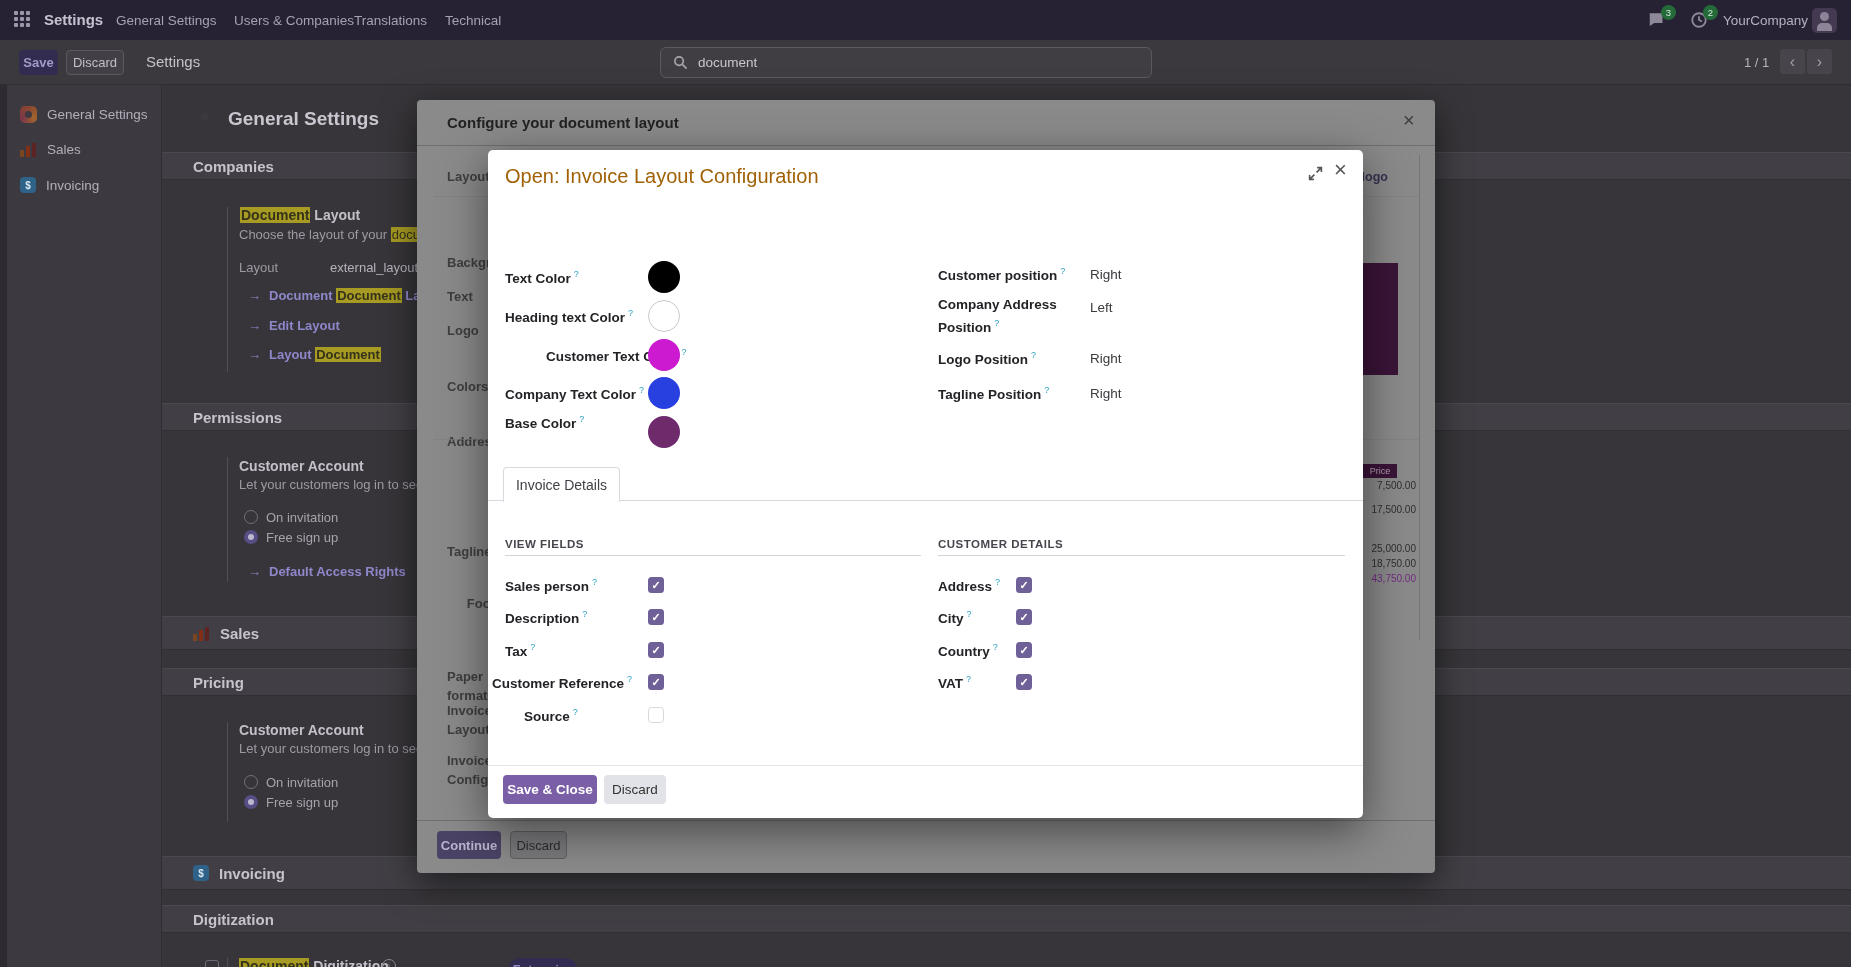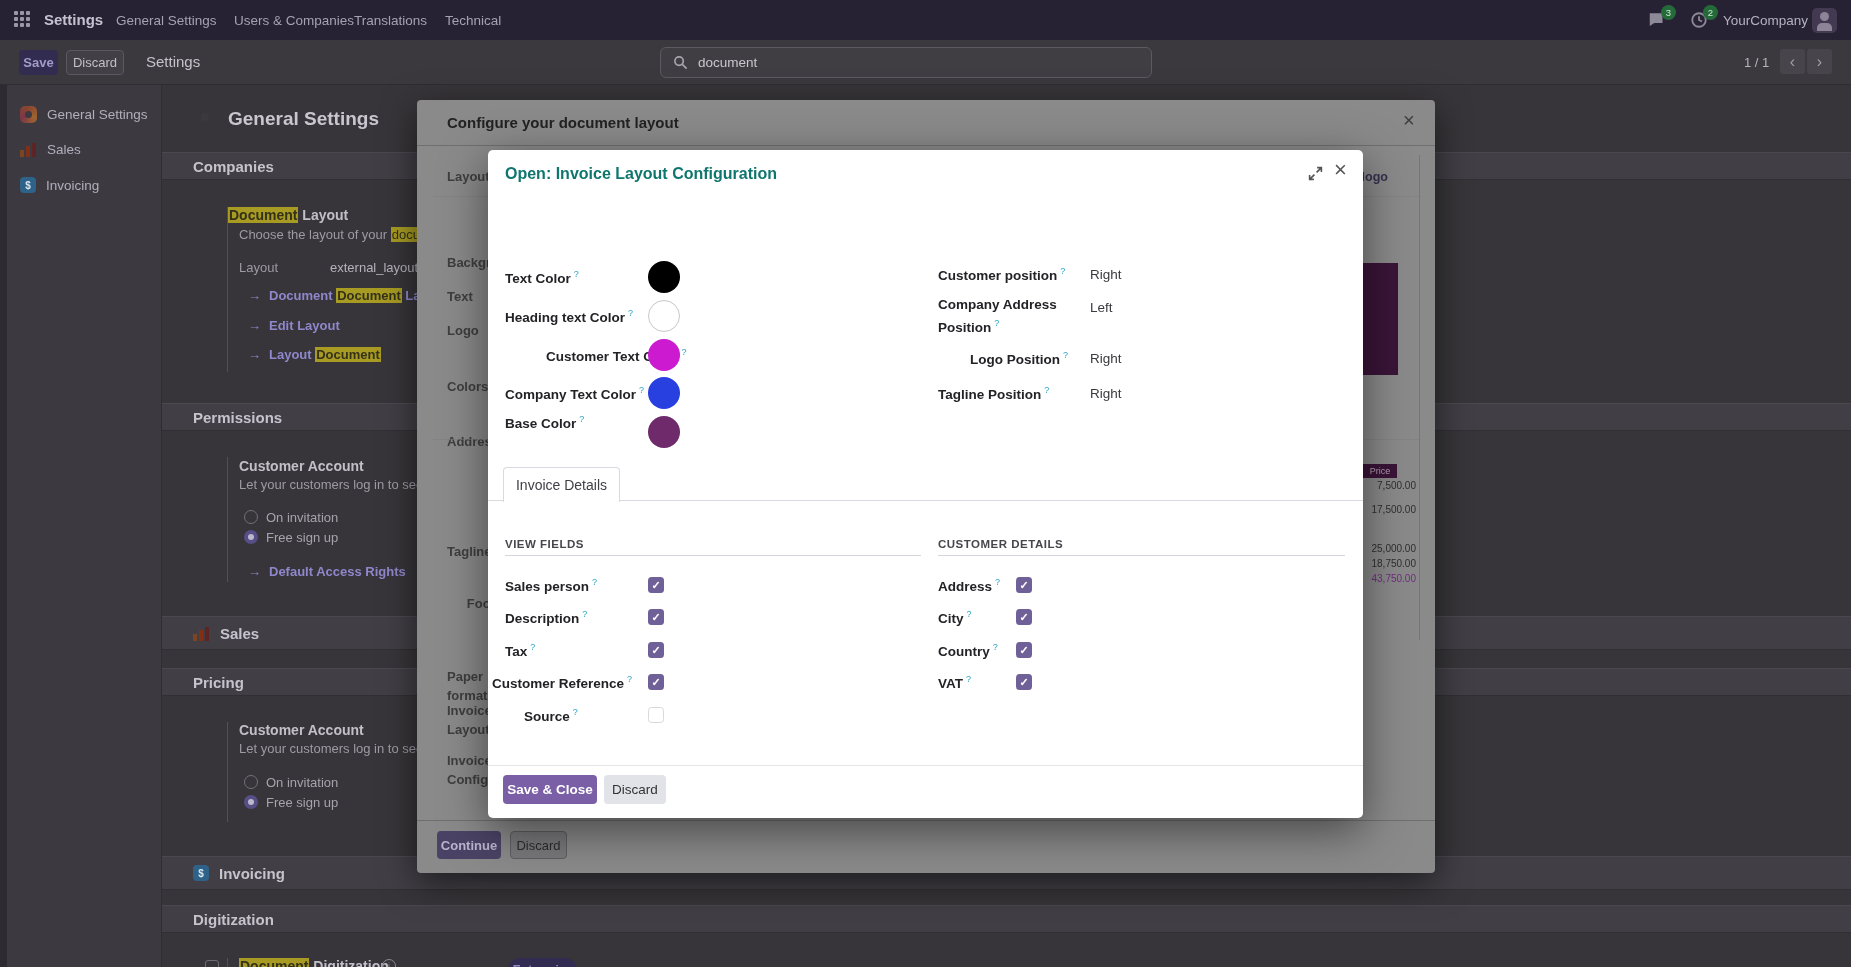--- a/index.html
+++ b/index.html
@@ -77,21 +77,21 @@
   .pv-logo{color:#34314e;font-size:12.5px;font-weight:bold;}
   .pv-rect{background:#3a1438;}
   .pv-price{background:#3a1438;color:#b5a0b5;font-size:9px;display:flex;align-items:center;justify-content:center;}
   .pv-amt{position:absolute;right:19px;width:120px;text-align:right;color:#2e2e2e;font-size:10px;}
   .pv-amt.total{color:#722c80;}
   .btn-continue{background:#4b4365;color:#bcb5cf;font-weight:600;}
   .btn-om-discard{background:#79797c;border:1px solid #5f5f63;color:#2c2c2c;}
   
   .inner-modal{left:488px;top:150px;width:875px;height:668px;background:#ffffff;border-radius:5px;
                box-shadow:0 12px 45px rgba(0,0,0,.5);}
-  .im-title{color:#0f766e;font-size:16px;font-weight:700;}
+  .im-title{color:#a16207;font-size:20px;font-weight:400;}
   .im-icon{color:#555;}
   .name-input{position:absolute;left:17px;top:66px;width:632px;height:34px;border-bottom:2px solid #6b5cab;
               font-size:26px;color:#141414;}
   .caret{display:inline-block;width:1.5px;height:26px;background:#2b2b2b;vertical-align:-4px;margin-left:2px;}
   .f-label{color:#232327;font-size:13.5px;font-weight:600;}
   .f-label sup{color:#2ba3c4;font-size:9px;font-weight:normal;margin-left:3px;}
   .f-value{color:#3a3a3e;font-size:13.5px;}
   .swatch{width:32px;height:32px;border-radius:50%;box-sizing:border-box;}
   .swatch.bordered{border:1px solid #c8c8c8;}
   .tab{position:absolute;left:15px;top:317px;width:115px;height:34px;background:#fff;border:1px solid #d9d9df;
@@ -191,21 +191,21 @@
     <span class="abs icon-gear big" style="left:193px;top:20px;"></span>
     <div class="abs page-title" style="left:228px;top:23px;">General Settings</div>
 
     
     <div class="band" style="top:67px;height:28px;">
       <span class="t">Companies</span>
     </div>
 
     
     <div class="vrule" style="left:227px;top:122px;height:165px;"></div>
-    <div class="abs blk-title" style="left:228px;top:122px;">
+    <div class="abs blk-title" style="left:240px;top:122px;">
       <span class="hl">Document</span><span> Layout</span>
     </div>
     <div class="abs dimtext" style="left:239px;top:142px;">
       <span>Choose the layout of your </span><span class="hl">documents</span>
     </div>
     <div class="abs dimtext" style="left:239px;top:175px;">Layout</div>
     <div class="abs fldval" style="left:330px;top:175px;">external_layout</div>
     <div class="abs link" style="left:248px;top:203px;">
       <span>→</span>
       <span><span>Document </span><span class="hl">Document</span><span> Layout</span></span>
@@ -325,21 +325,21 @@
     <div class="abs swatch" style="left: 160px; top: 189px; background-color: rgb(204, 26, 208);"></div>
     <div class="abs f-label" style="left:17px;top:235px;"><span>Company Text Color</span><sup>?</sup></div>
     <div class="abs swatch" style="left: 160px; top: 227px; background-color: rgb(40, 64, 224);"></div>
     <div class="abs f-label" style="left:17px;top:264px;"><span>Base Color</span><sup>?</sup></div>
     <div class="abs swatch" style="left: 160px; top: 266px; background-color: rgb(111, 42, 107);"></div>
 
     <div class="abs f-label" style="left:450px;top:116px;"><span>Customer position</span><sup>?</sup></div>
     <div class="abs f-value" style="left:602px;top:117px;">Right</div>
     <div class="abs f-label" style="left:450px;top:146px;width:140px;line-height:18px;"><span>Company Address Position</span><sup>?</sup></div>
     <div class="abs f-value" style="left:602px;top:150px;">Left</div>
-    <div class="abs f-label" style="left:450px;top:200px;margin-left:32px;"><span>Logo Position</span><sup>?</sup></div>
+    <div class="abs f-label" style="left:450px;top:200px;"><span>Logo Position</span><sup>?</sup></div>
     <div class="abs f-value" style="left:602px;top:201px;">Right</div>
     <div class="abs f-label" style="left:450px;top:235px;"><span>Tagline Position</span><sup>?</sup></div>
     <div class="abs f-value" style="left:602px;top:236px;">Right</div>
 
     <div class="tab-line"></div>
     <div class="tab">Invoice Details</div>
 
     <div class="abs grp-hdr" style="left:17px;top:388px;">VIEW FIELDS</div>
     <div class="grp-line" style="left:17px;top:405px;width:416px;"></div>
     <div class="abs f-label" style="left:17px;top:427px;"><span>Sales person</span><sup>?</sup></div>

